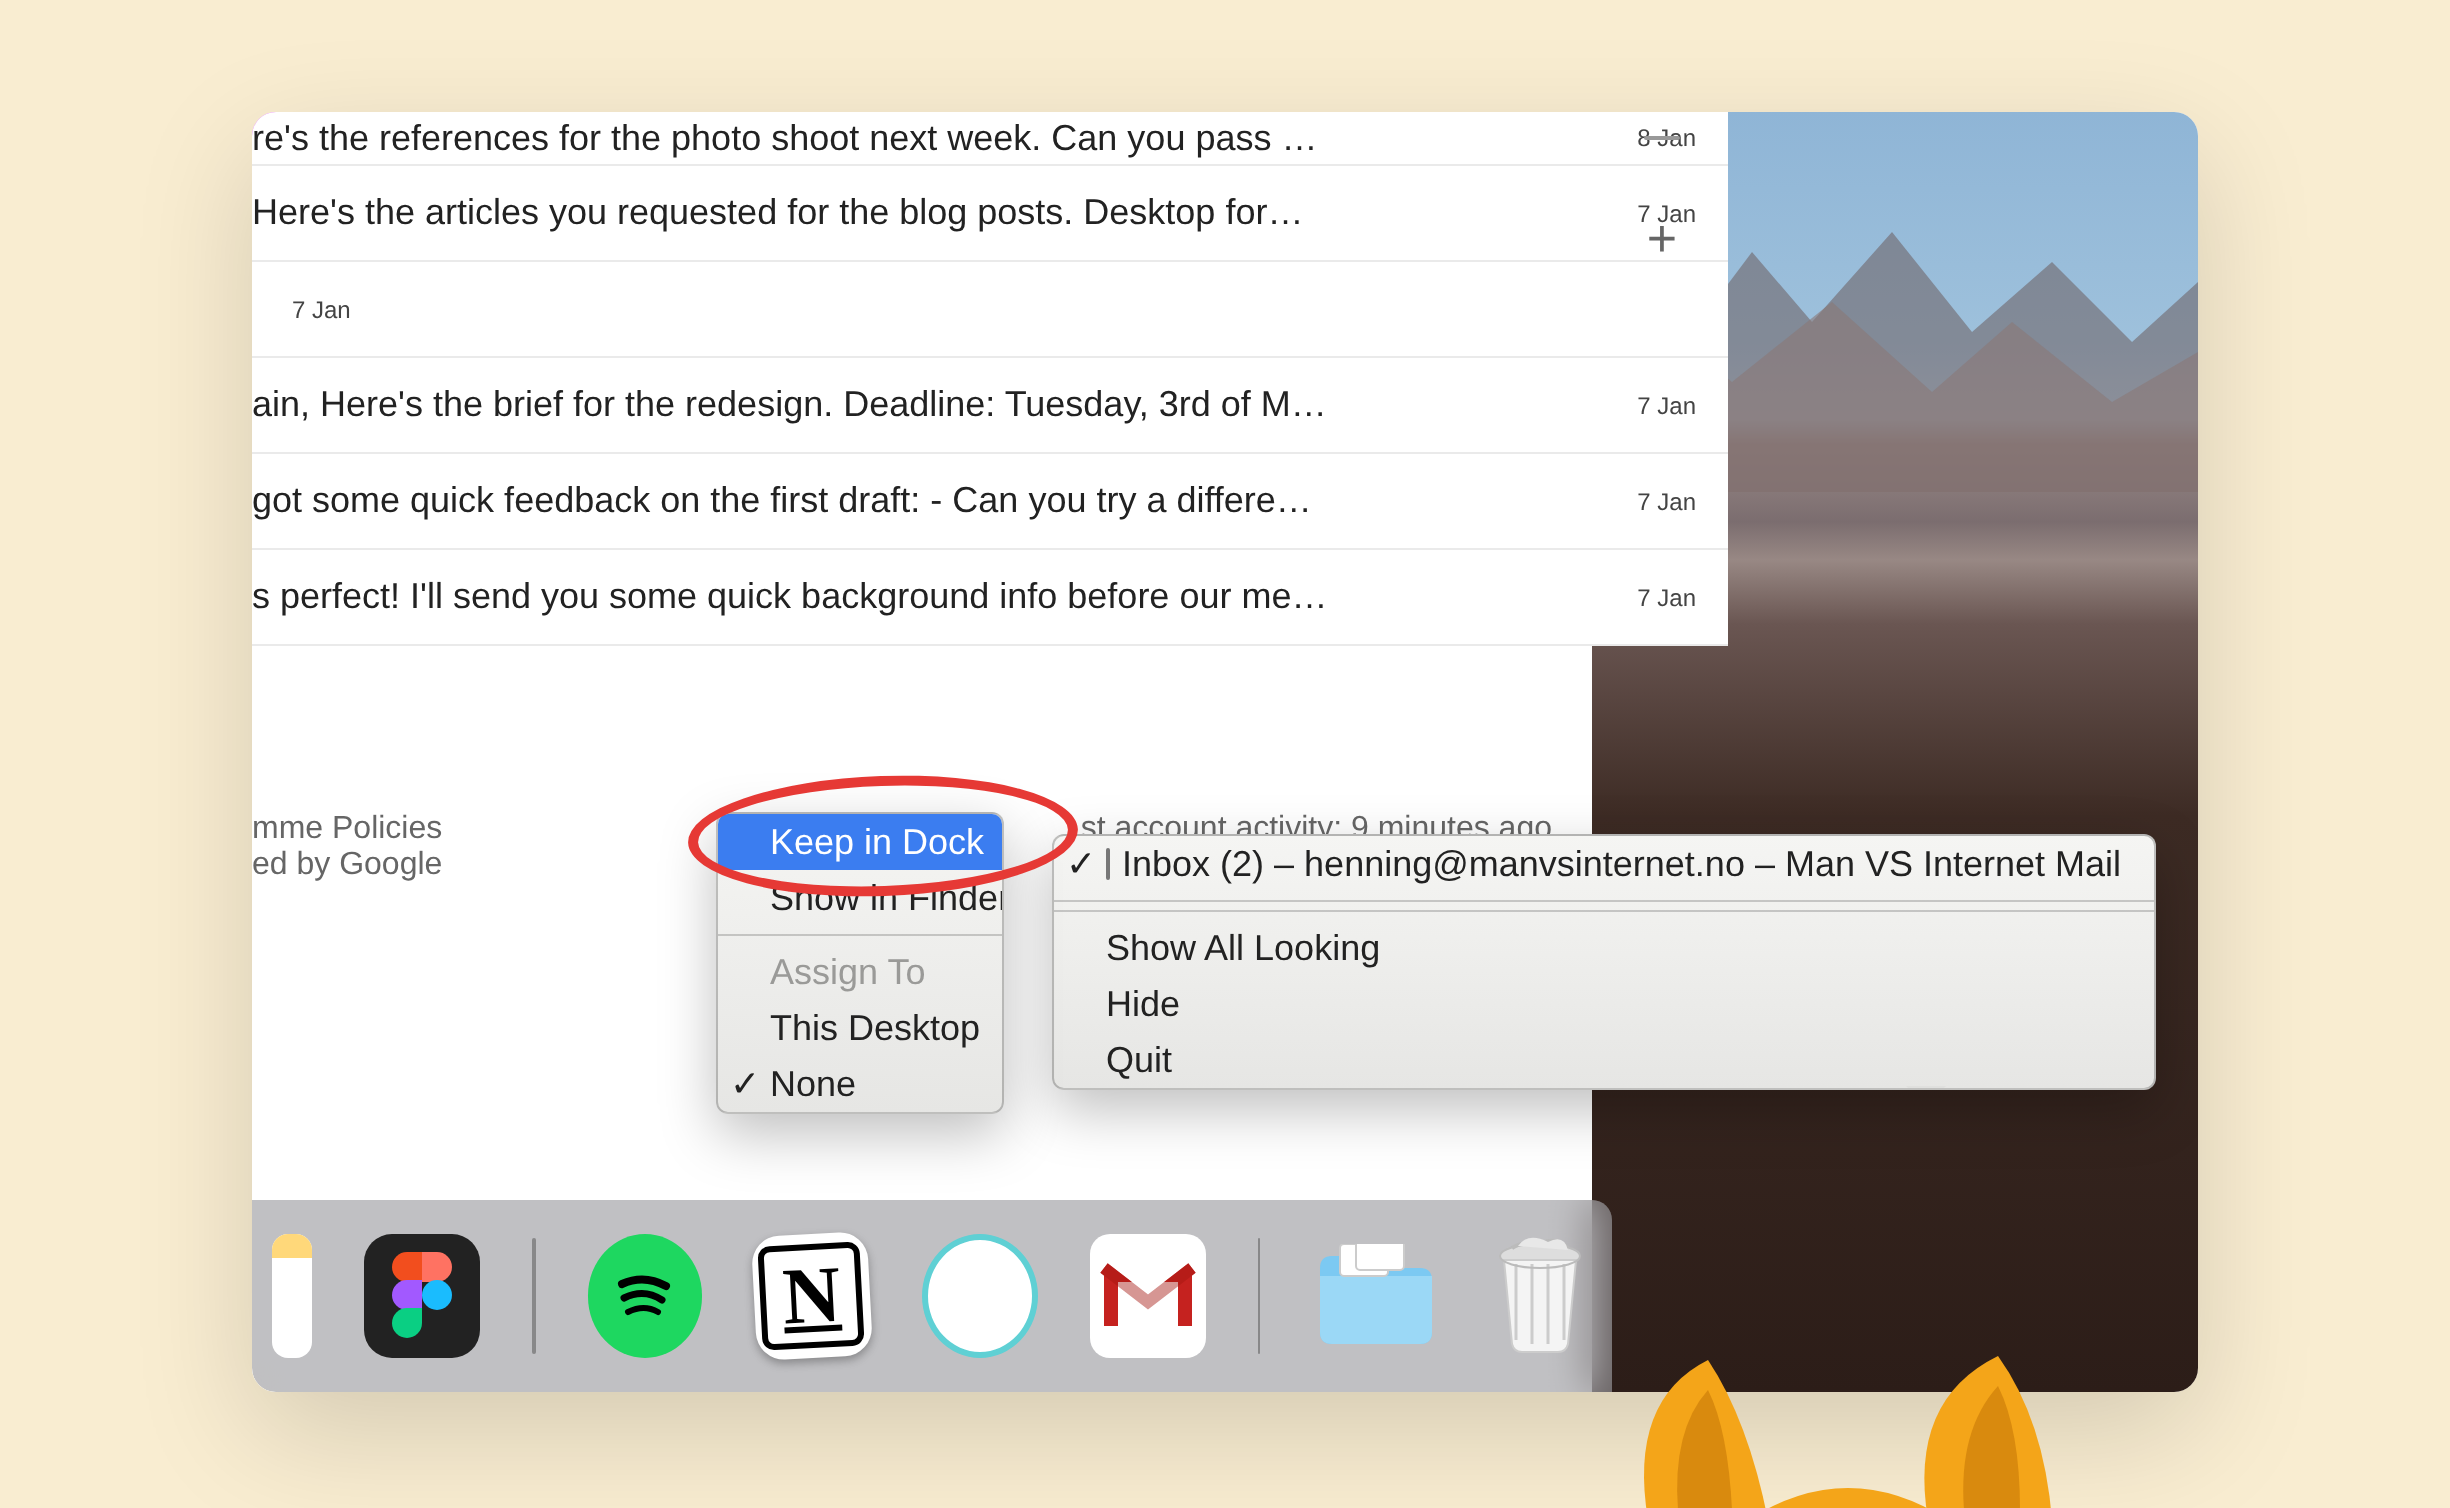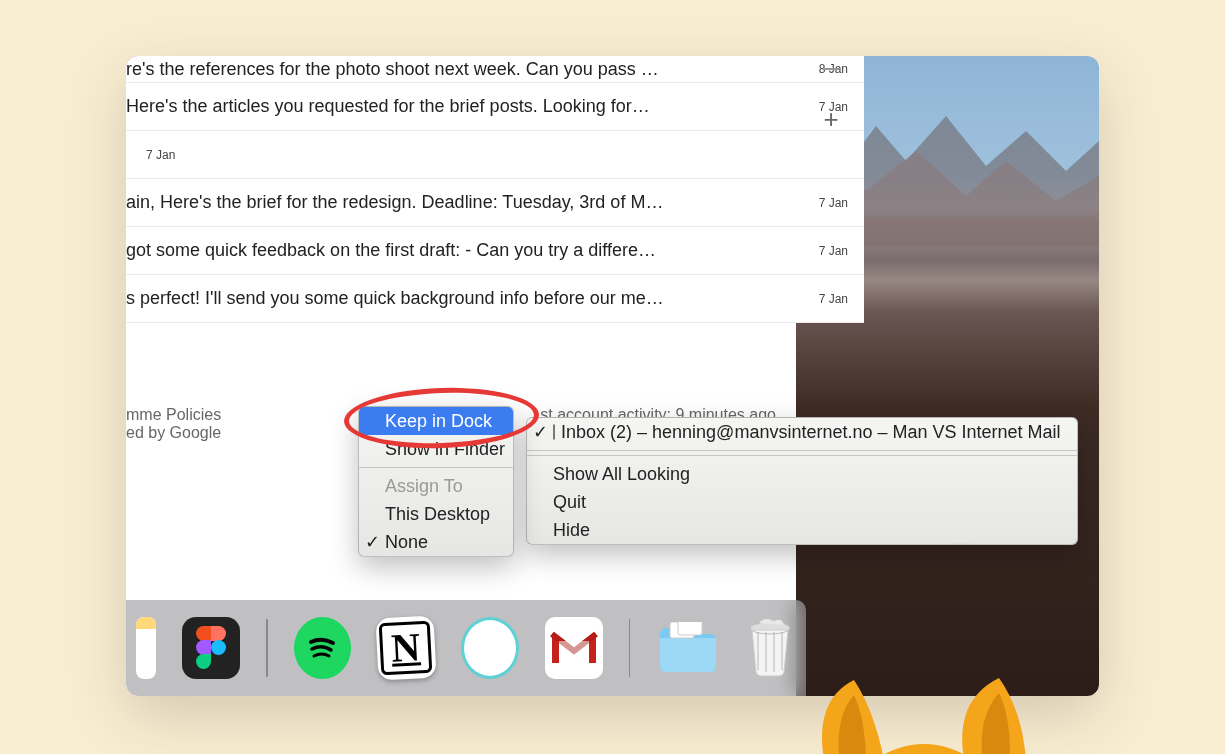--- a/index.html
+++ b/index.html
@@ -89,21 +89,21 @@
     .menu {
       position: absolute;
       background: linear-gradient(to bottom, #f5f5f3, #e6e6e4);
       border: 1px solid rgba(0,0,0,.22);
       border-radius: 6px;
       box-shadow: 0 10px 28px rgba(0,0,0,.25);
       font-size: 18px; color: #222;
       overflow: hidden;
     }
     .menu-main { left: 400px; top: 361px; width: 552px; }
-    .menu-sub { left: 232px; top: 350px; width: 156px; }
+    .menu-sub { left: 232px; top: 350px; width: 144px; }
     .mi { padding: 3px 18px 3px 26px; line-height: 22px; white-space: nowrap; display:flex; align-items:center; }
     .mi.hl { background:#3b7df0; color:#fff; }
     .mi.disabled { color:#9a9a98; }
     .mi .chk { position:absolute; left:6px; }
     .mi .arrow { margin-left:auto; }
     .menu .sep { height:1px; background: rgba(0,0,0,.18); margin: 4px 0; }
     .menu-main .mi:first-child { padding-right: 28px; }
     .cal-icn { display:inline-block;width:16px;height:16px;border:1.5px solid #777;border-radius:3px;margin-right:6px;position:relative;background:#fff;}
     .cal-icn::before{content:'';position:absolute;left:0;right:0;top:3px;height:1.5px;background:#777;}
     .menu-caret { position:absolute;left:426px;bottom:-9px;width:0;height:0;border-left:10px solid transparent;border-right:10px solid transparent;border-top:10px solid #e0e0de;}
@@ -131,21 +131,21 @@
     <path d="M0,80 L25,40 L50,60 L80,20 L110,55 L150,10 L190,60 L230,25 L270,65 L303,35 L303,140 L0,140 Z" fill="#6b5d5f" opacity=".55"></path>
     <path d="M0,100 L40,60 L70,85 L120,45 L170,90 L210,55 L260,95 L303,70 L303,140 L0,140 Z" fill="#8a7876" opacity=".6"></path>
   </svg>
 
   <div class="mail-list">
     <div class="mail-row">
       <span class="mail-subj">re's the references for the photo shoot next week. Can you pass …</span>
       <span class="mail-date">8 Jan</span>
     </div>
     <div class="mail-row">
-      <span class="mail-subj">Here's the articles you requested for the brief posts. Looking for…</span>
+      <span class="mail-subj">Here's the articles you requested for the blog posts. Desktop for…</span>
       <span class="mail-date">7 Jan</span>
     </div>
     <div class="mail-row">
       <span class="mail-date">7 Jan</span>
     </div>
     <div class="mail-row">
       <span class="mail-subj">ain, Here's the brief for the redesign. Deadline: Tuesday, 3rd of M…</span>
       <span class="mail-date">7 Jan</span>
     </div>
     <div class="mail-row">
@@ -175,22 +175,22 @@
 
   <div class="menu menu-main">
     <div class="mi">
       <span class="chk">✓</span>
       <span class="cal-icn"></span>
       <span>Inbox (2) – henning@manvsinternet.no – Man VS Internet Mail</span>
     </div>
     <div class="sep"></div>
     <div class="sep"></div>
     <div class="mi">Show All Looking</div>
+    <div class="mi">Hide</div>
     <div class="mi">Quit</div>
-    <div class="mi">Hide</div>
     <div class="menu-caret"></div>
   </div>
 
   <div class="menu menu-sub">
     <div class="mi hl">Keep in Dock</div>
     <div class="mi">Show in Finder</div>
     <div class="sep"></div>
     <div class="mi disabled">Assign To</div>
     <div class="mi">This Desktop</div>
     <div class="mi">

